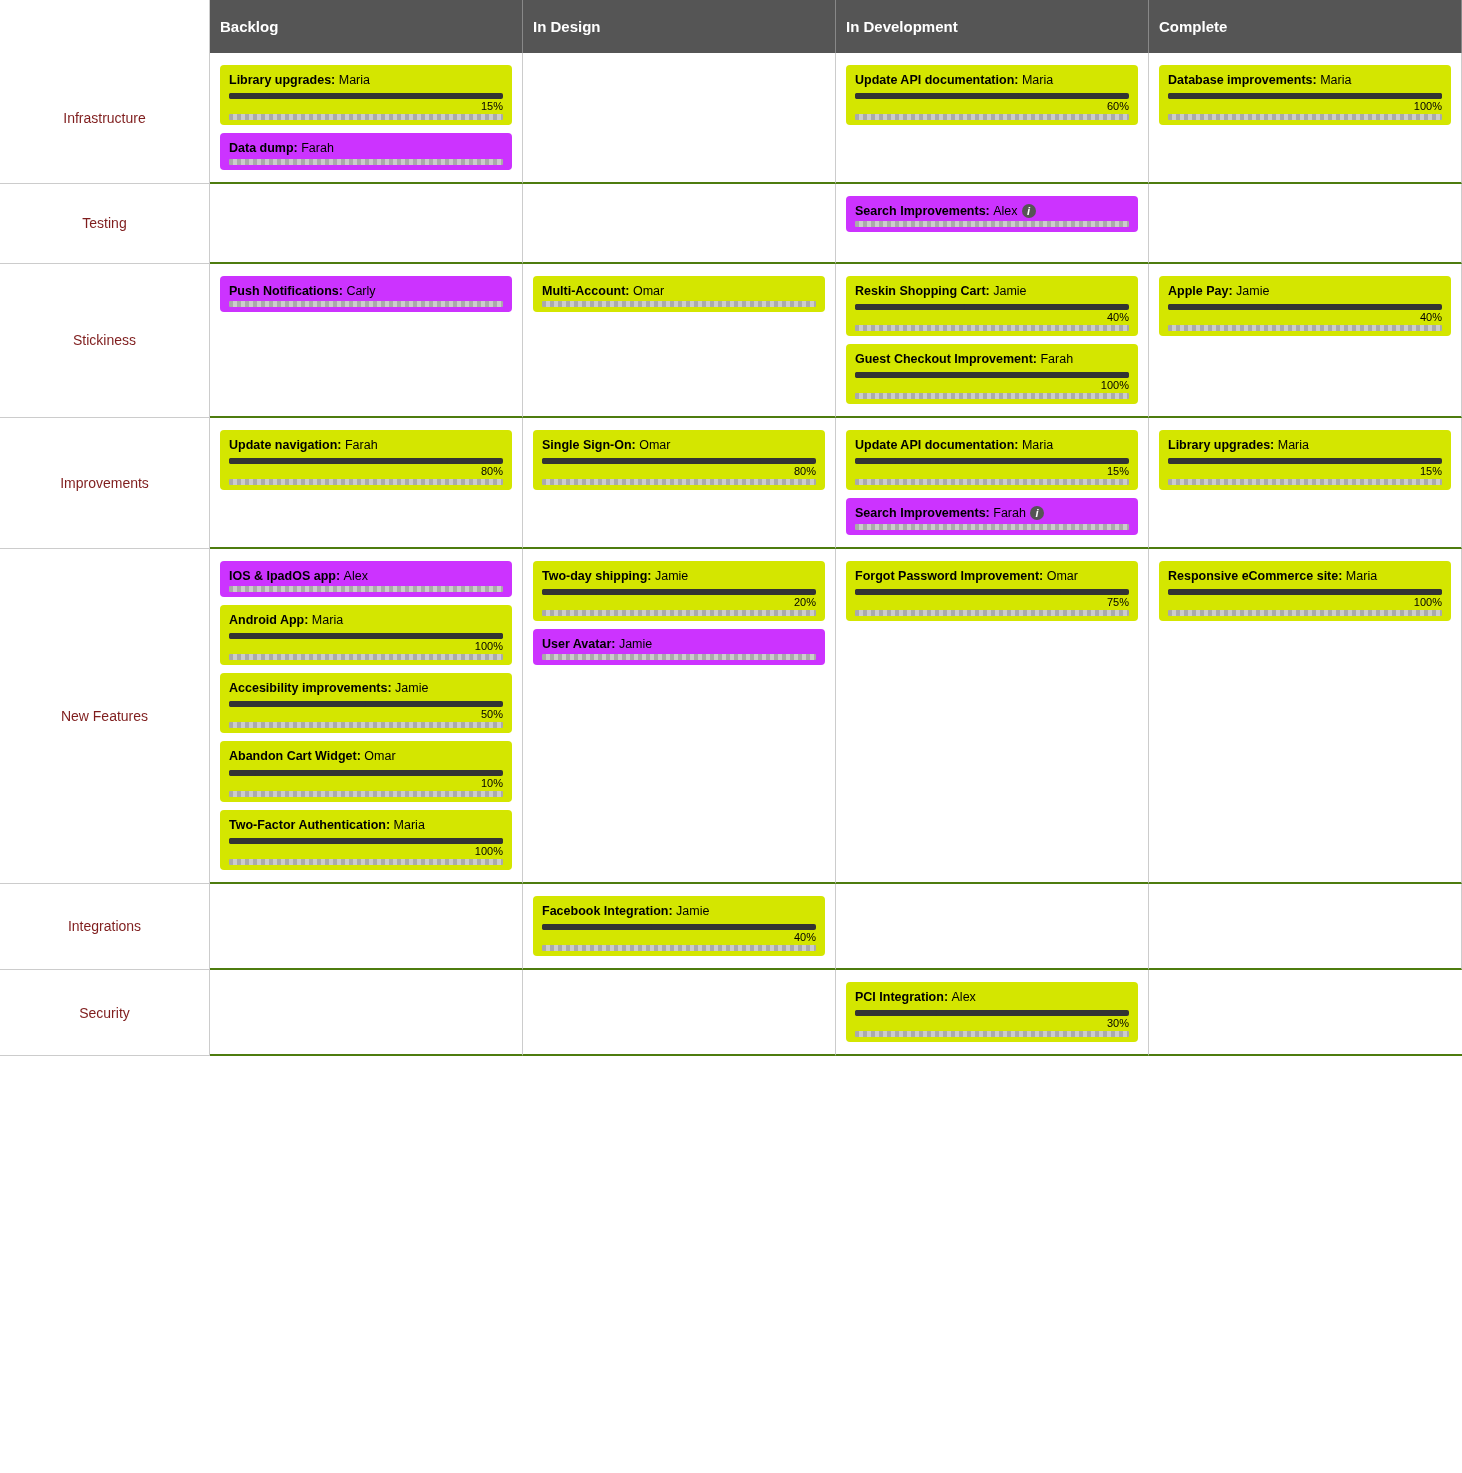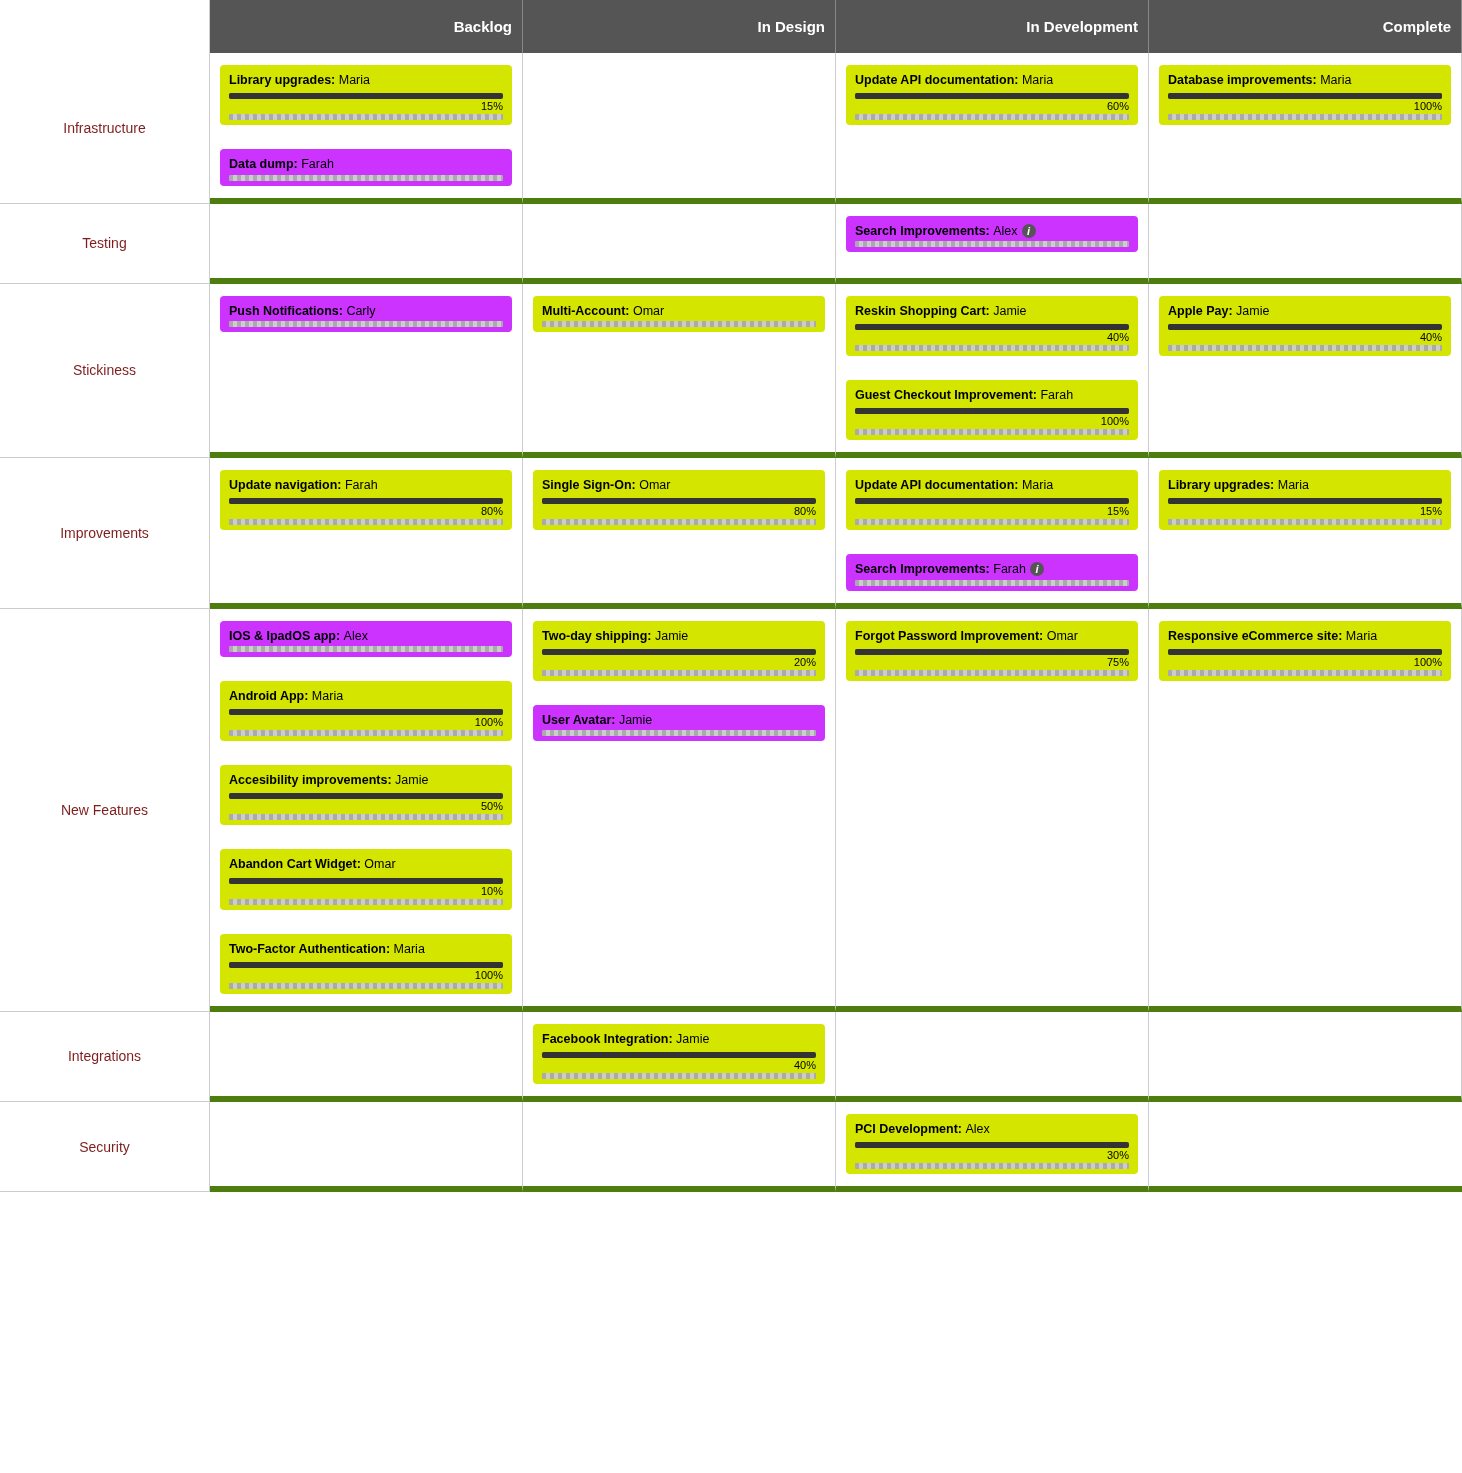--- a/index.html
+++ b/index.html
@@ -11,21 +11,21 @@
     .board {
       display: grid;
       grid-template-columns: 210px repeat(4, 1fr);
       width: 1462px;
     }
     
     .header-cell {
       background: #555;
       color: #fff;
       font-weight: bold;
-      text-align: right;
+      text-align: left;
       padding: 18px 10px;
       font-size: 15px;
       border-right: 1px solid #888;
     }
     .header-cell:last-child { border-right: none; }
     .header-corner {
       background: #fff;
       border-right: 1px solid #ccc;
     }
 
@@ -38,25 +38,25 @@
       justify-content: center;
       text-align: center;
       padding: 20px 10px;
       font-size: 14px;
       color: #7f1d1d;
       min-height: 80px;
     }
 
     .row-cell {
       border-right: 1px solid #ccc;
-      border-bottom: 6px solid #4d7c0f;
+      border-bottom: 2px solid #4d7c0f;
       padding: 12px 10px;
       display: flex;
       flex-direction: column;
-      gap: 24px;
+      gap: 8px;
       background: #fff;
       vertical-align: top;
     }
     .row-cell:last-child { border-right: none; }
 
     
     .card {
       border-radius: 4px;
       padding: 7px 9px 5px 9px;
       min-width: 140px;
@@ -355,21 +355,21 @@
         <div class="texture-strip"></div>
       </div>
     </div>
     <div class="row-cell"></div>
     <div class="row-cell"></div>
     <div class="row-label">Security</div>
     <div class="row-cell"></div>
     <div class="row-cell"></div>
     <div class="row-cell">
       <div class="card yellow">
-        <div class="card-title"><span>PCI Development: </span><span class="assignee">Alex</span></div>
+        <div class="card-title"><span>PCI Integration: </span><span class="assignee">Alex</span></div>
         <div class="progress-bar-container">
           <div class="progress-bar-fill" style="width: 30%;"></div>
         </div>
         <div class="progress-label">30%</div>
         <div class="texture-strip"></div>
       </div>
     </div>
     <div class="row-cell"></div>
   </div>
 

